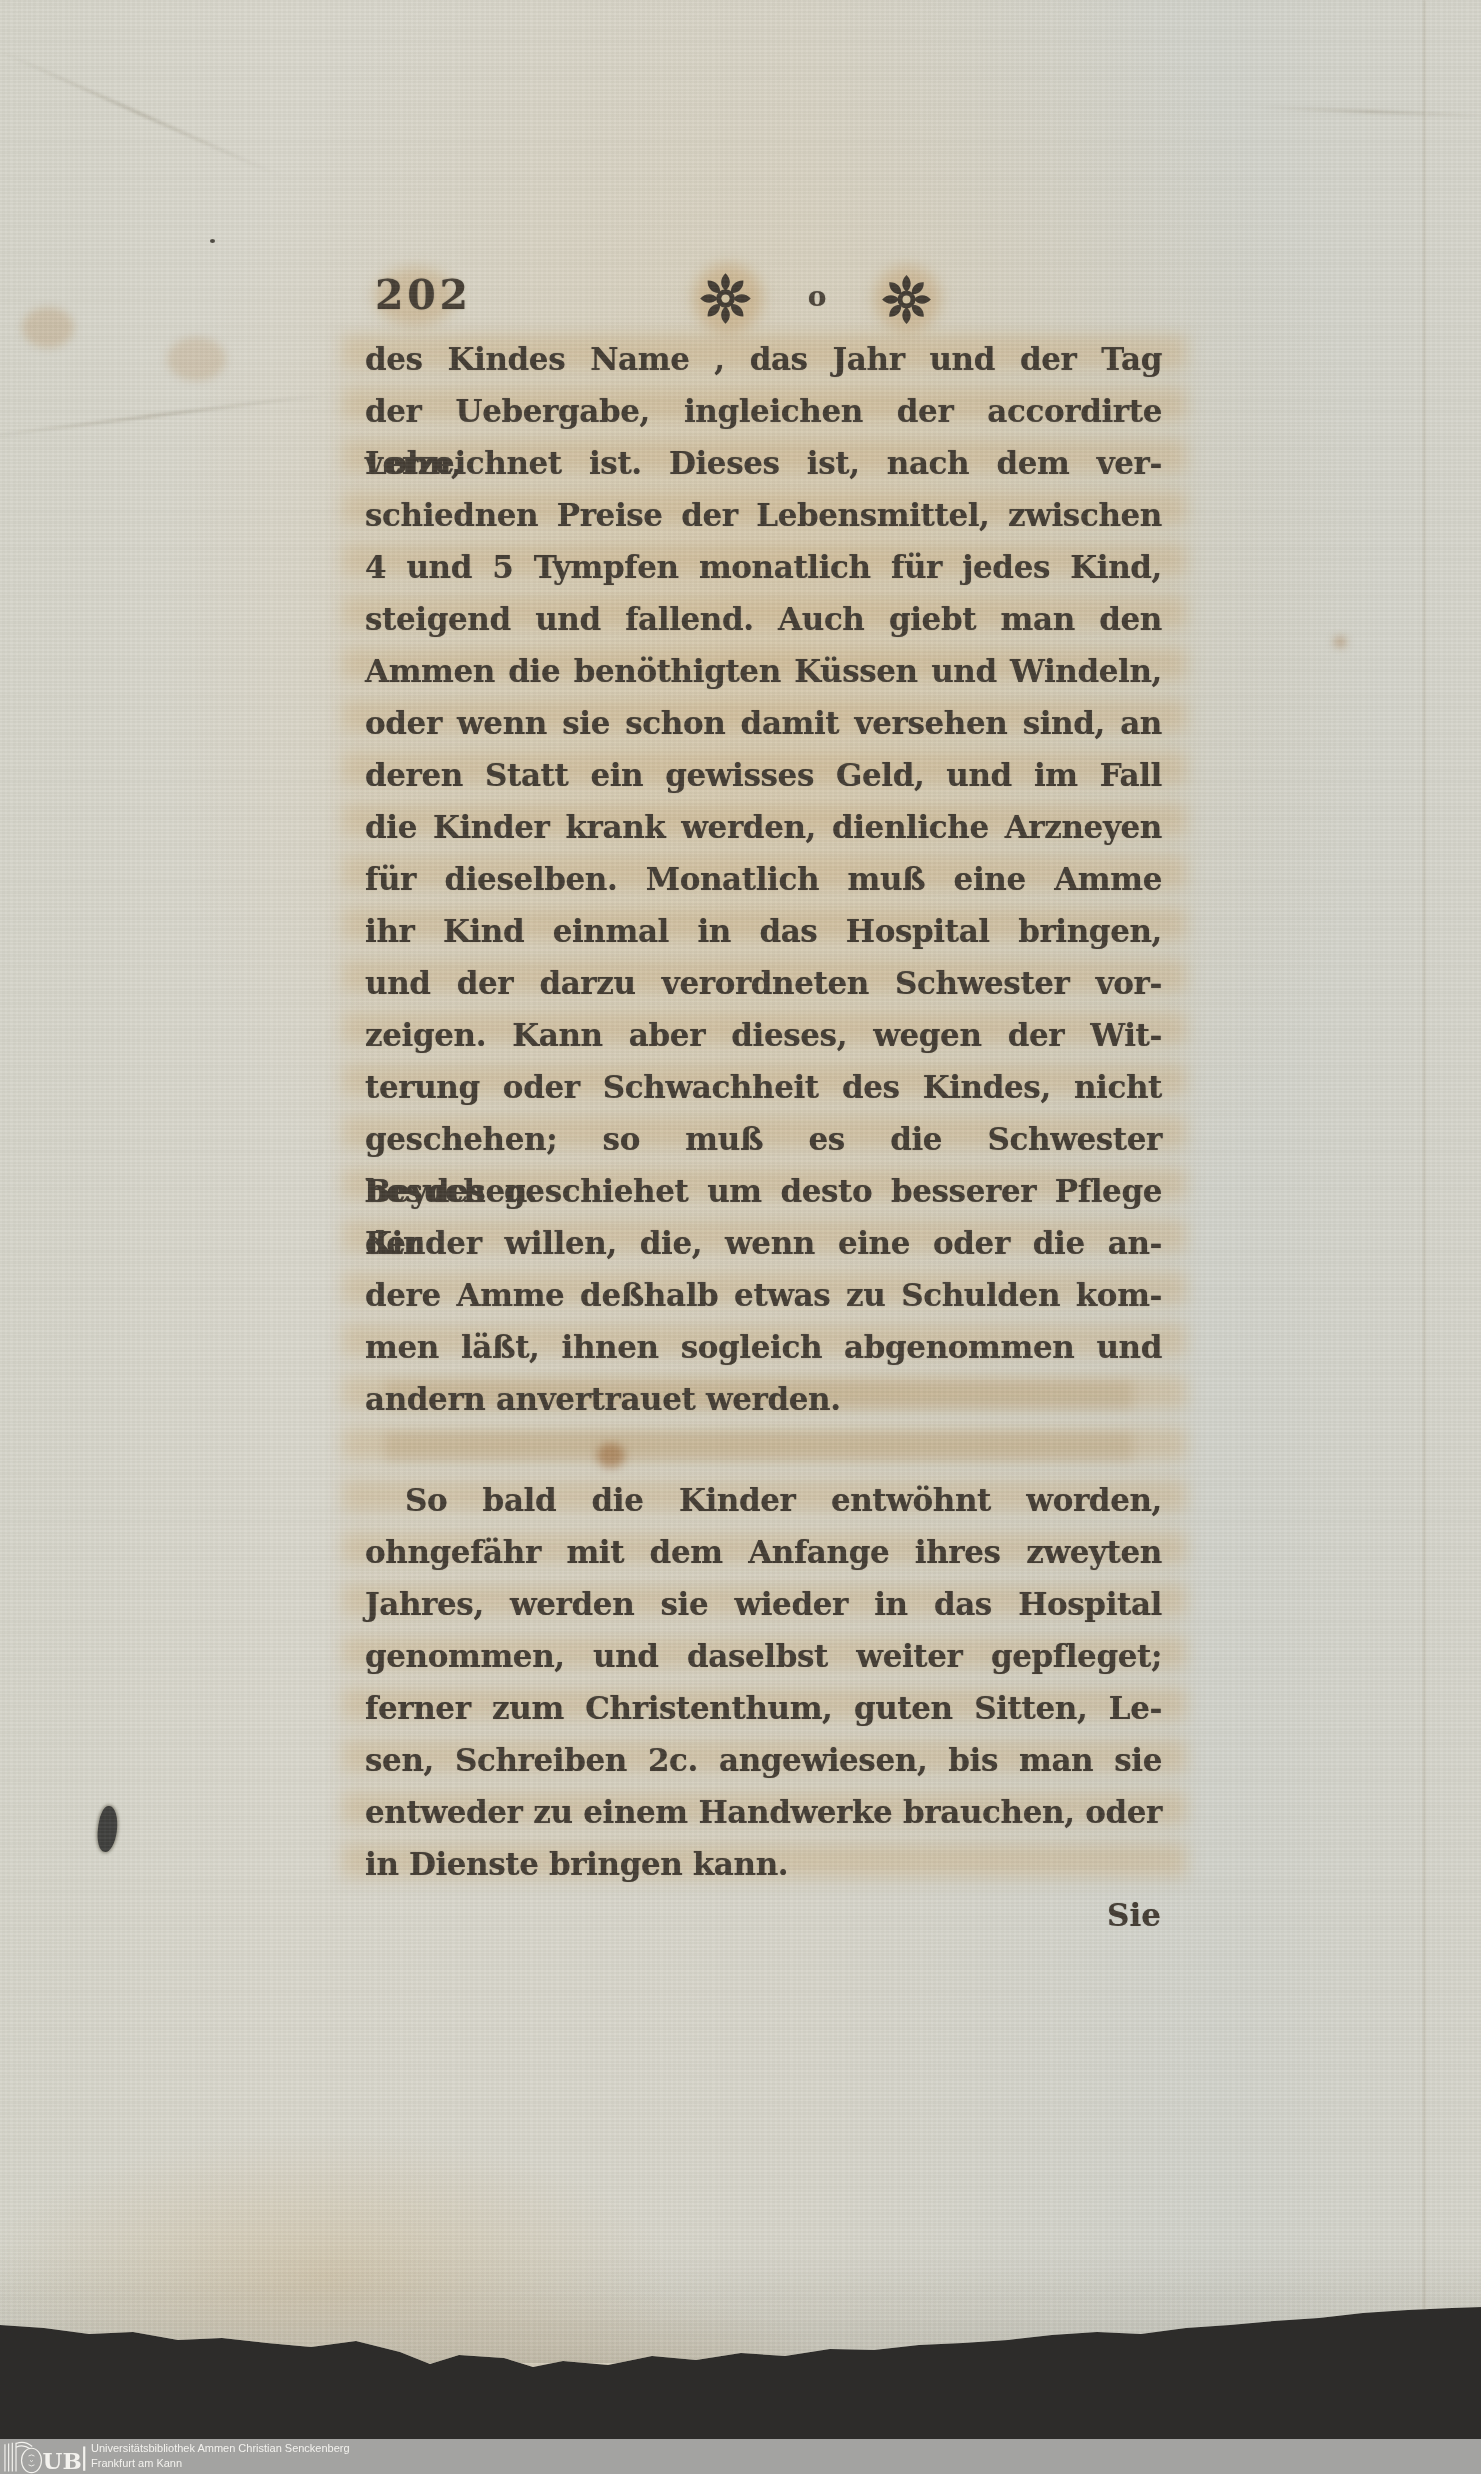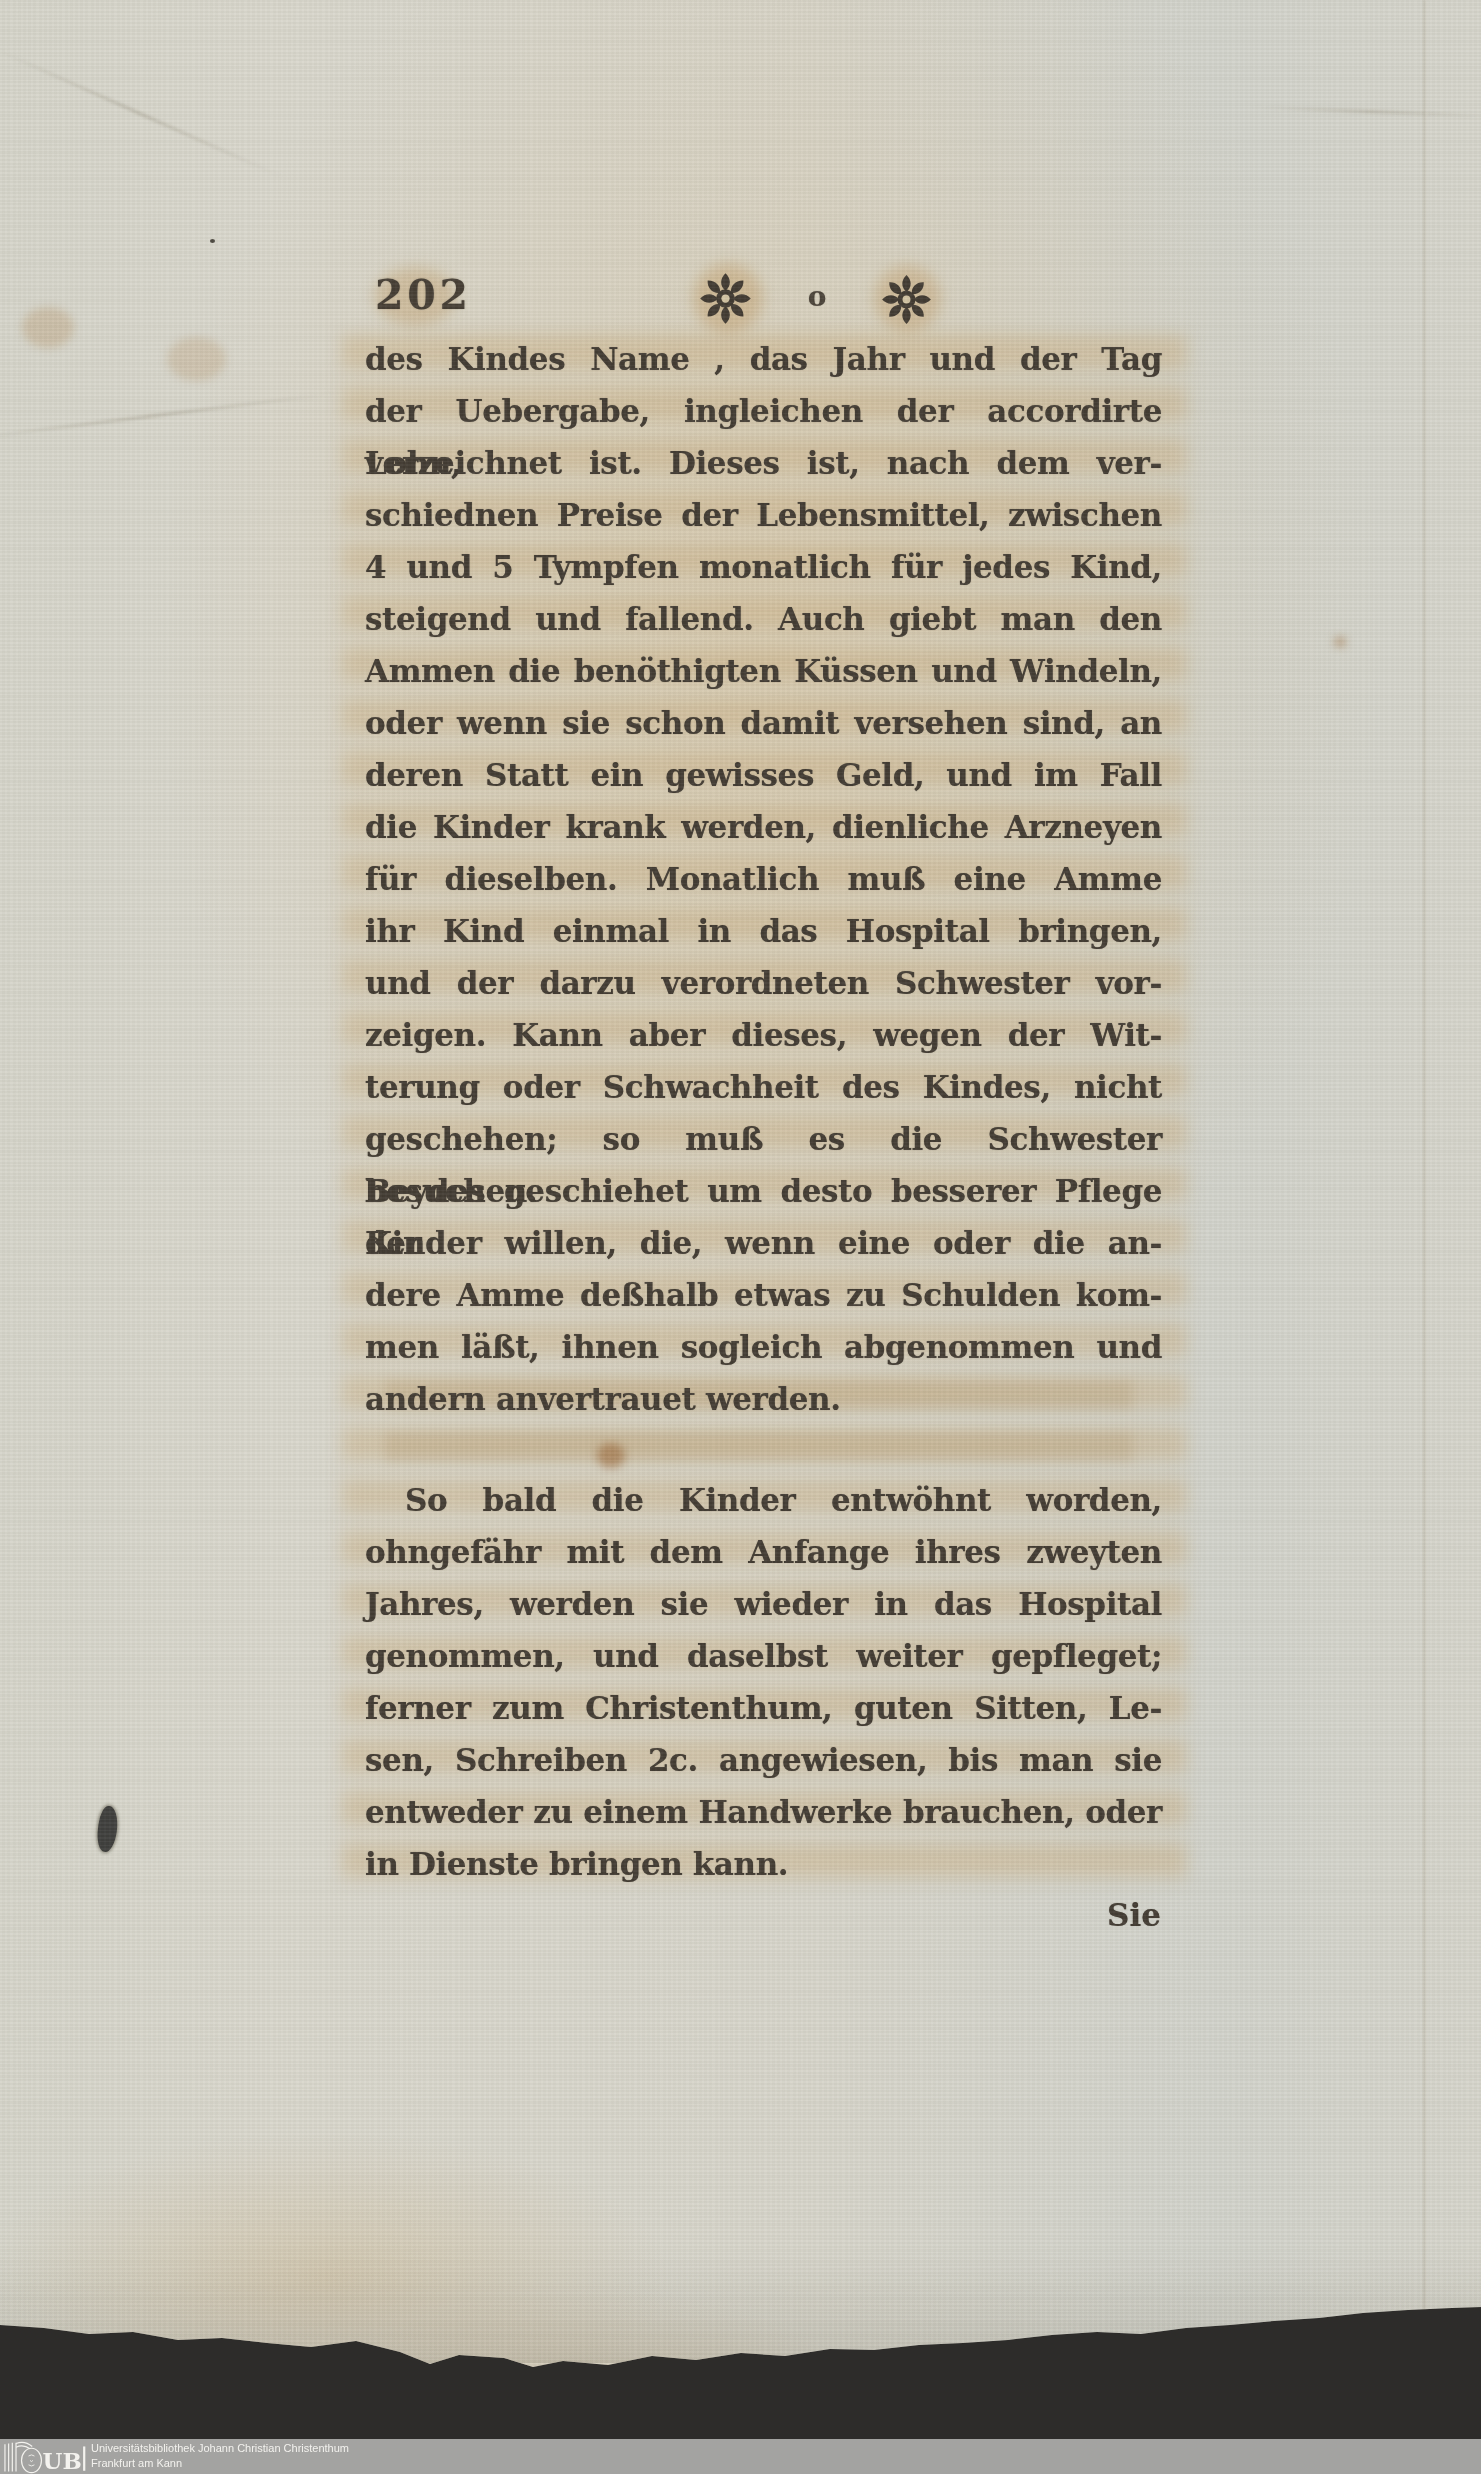--- a/index.html
+++ b/index.html
@@ -197,17 +197,17 @@
       <path d="M19 8 C26 5 32 6 38 10"></path>
       <ellipse cx="40" cy="26" rx="13.5" ry="16.5"></ellipse>
       <path d="M36 20 q4 -3 8 0" stroke-width="1.2"></path>
       <path d="M38 26 q2 3 4 0" stroke-width="1.2"></path>
       <path d="M36 32 q4 3 8 0" stroke-width="1.2"></path>
     </g>
     <text x="55" y="37" font-family="DejaVu Serif, serif" font-weight="bold" font-size="31" fill="#f3f2ee">UB</text>
     <rect x="110" y="7" width="3" height="33" fill="#f3f2ee"></rect>
   </svg>
   <div class="footer-text">
-    <div>Universitätsbibliothek Johann Christian Christenthum</div>
+    <div>Universitätsbibliothek Ammen Christian Senckenberg</div>
     <div>Frankfurt am Kann</div>
   </div>
 </div>
 
 
 </body></html>

